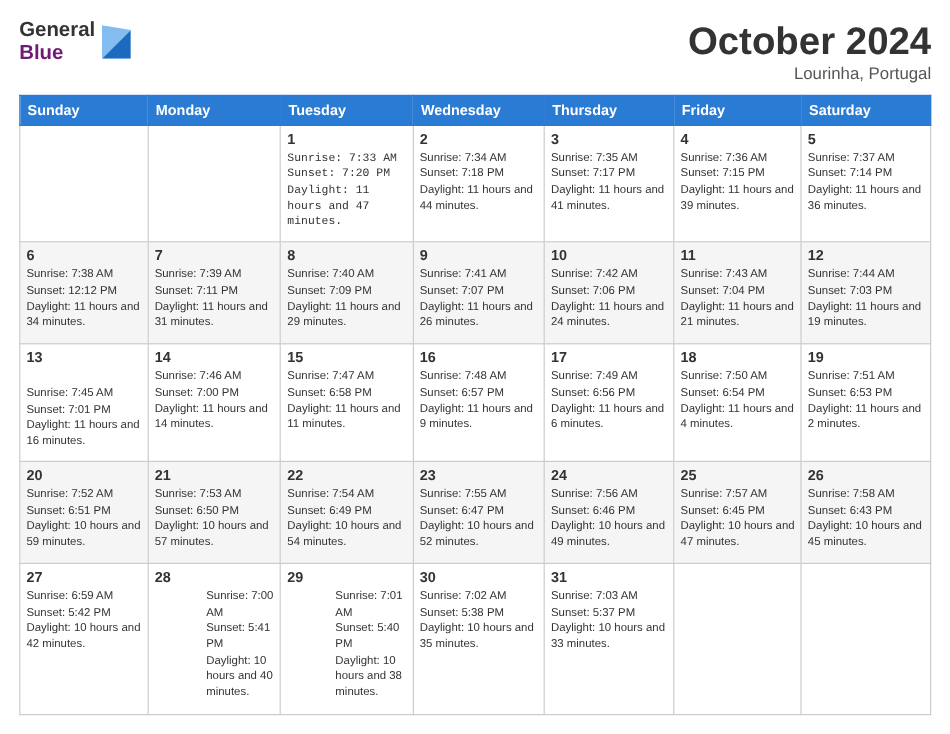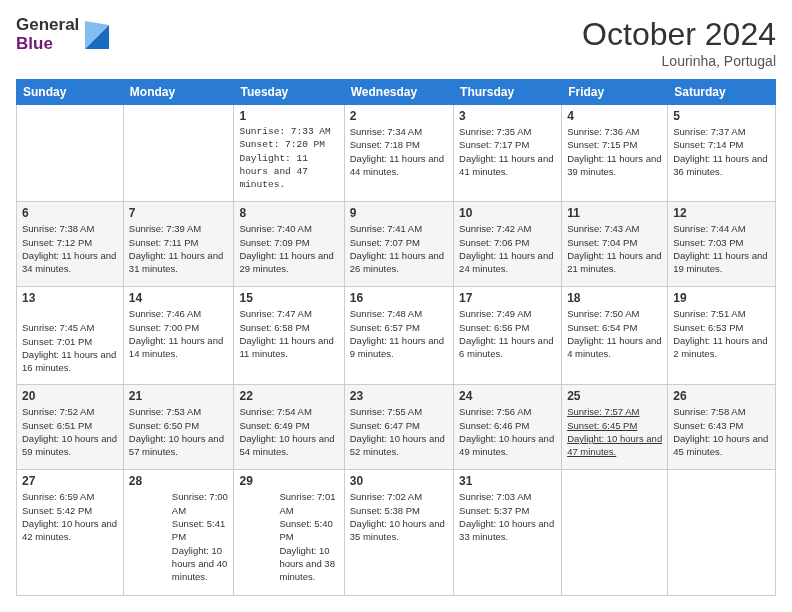--- a/index.html
+++ b/index.html
@@ -37,21 +37,21 @@
     .logo-icon {
       width: 24px;
       height: 28px;
       margin-left: 2px;
     }
     .title-section {
       text-align: right;
     }
     .month-title {
       font-size: 32px;
-      font-weight: normal;
+      font-weight: bold;
       color: #333;
     }
     .subtitle {
       font-size: 14px;
       color: #555;
     }
     .calendar {
       border-collapse: collapse;
       width: 100%;
       flex: 1;
@@ -159,21 +159,21 @@
             <span class="day-number">5</span>
             <div class="day-info" style="white-space: pre-line;">Sunrise: 7:37 AM
 Sunset: 7:14 PM
 Daylight: 11 hours and 36 minutes.</div>
           </td>
         </tr>
         <tr>
           <td>
             <span class="day-number">6</span>
             <div class="day-info" style="white-space: pre-line;">Sunrise: 7:38 AM
-Sunset: 7:12 PM
+Sunset: 12:12 PM
 Daylight: 11 hours and 34 minutes.</div>
           </td>
           <td>
             <span class="day-number">7</span>
             <div class="day-info" style="white-space: pre-line;">Sunrise: 7:39 AM
 Sunset: 7:11 PM
 Daylight: 11 hours and 31 minutes.</div>
           </td>
           <td>
             <span class="day-number">8</span>
@@ -276,21 +276,21 @@
 Daylight: 10 hours and 52 minutes.</div>
           </td>
           <td>
             <span class="day-number">24</span>
             <div class="day-info" style="white-space: pre-line;">Sunrise: 7:56 AM
 Sunset: 6:46 PM
 Daylight: 10 hours and 49 minutes.</div>
           </td>
           <td>
             <span class="day-number">25</span>
-            <div class="day-info" style="white-space: pre-line; text-decoration: underline;">Sunrise: 7:57 AM
+            <div class="day-info" style="white-space: pre-line;">Sunrise: 7:57 AM
 Sunset: 6:45 PM
 Daylight: 10 hours and 47 minutes.</div>
           </td>
           <td>
             <span class="day-number">26</span>
             <div class="day-info" style="white-space: pre-line;">Sunrise: 7:58 AM
 Sunset: 6:43 PM
 Daylight: 10 hours and 45 minutes.</div>
           </td>
         </tr>

